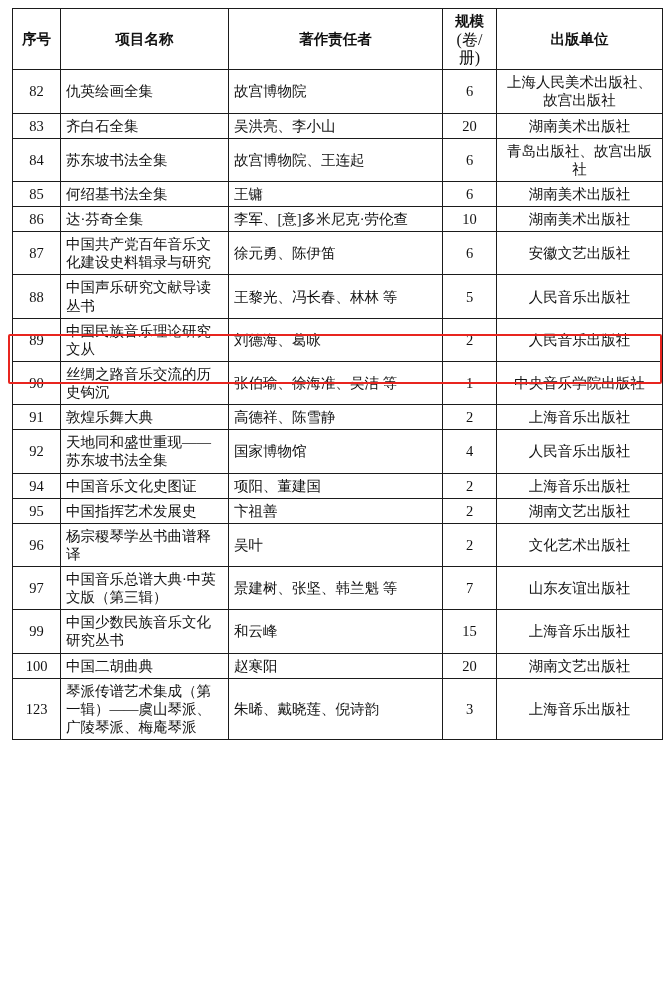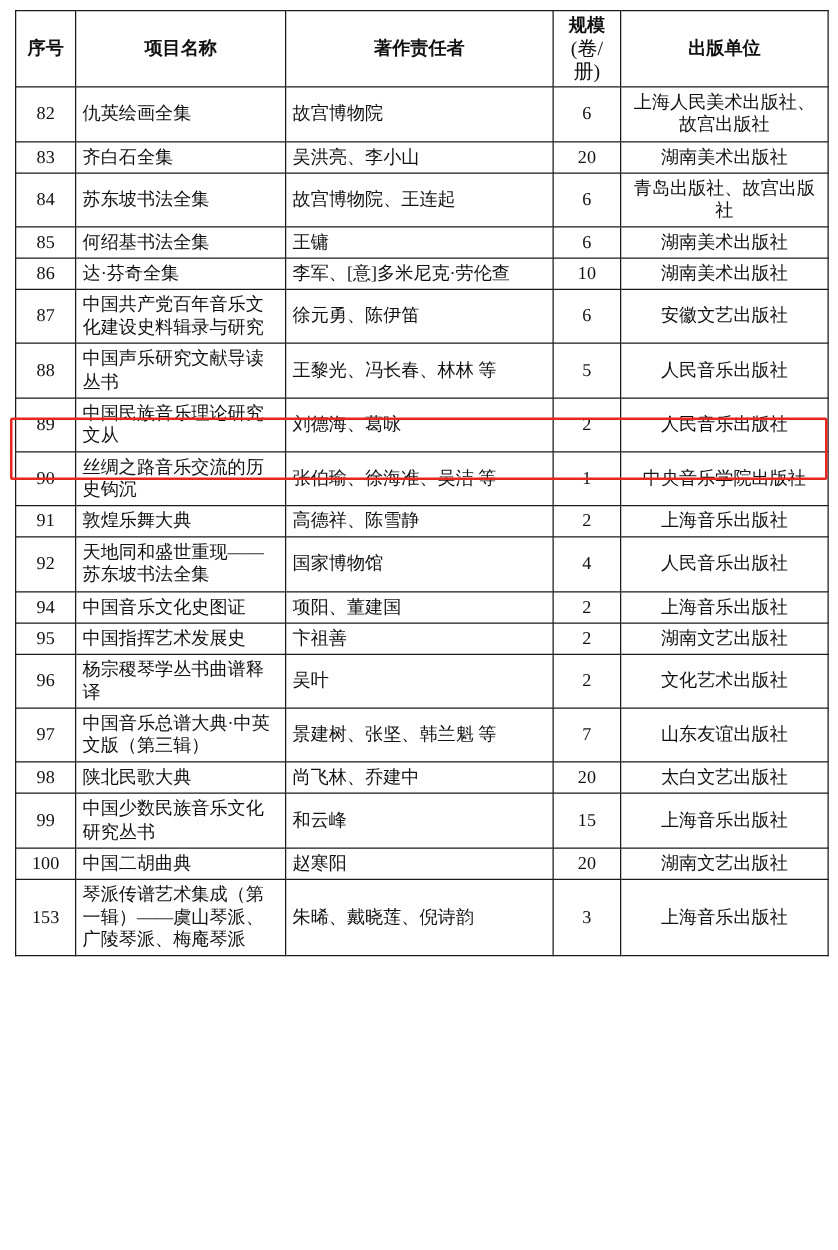--- a/index.html
+++ b/index.html
@@ -208,42 +208,35 @@
         <td class="pub">文化艺术出版社</td>
       </tr>
       <tr>
         <td class="no">97</td>
         <td class="title">中国音乐总谱大典·中英文版（第三辑）</td>
         <td class="author">景建树、张坚、韩兰魁 等</td>
         <td class="scale">7</td>
         <td class="pub">山东友谊出版社</td>
       </tr>
       <tr>
-        <td class="no">98</td>
-        <td class="title">陕北民歌大典</td>
-        <td class="author">尚飞林、乔建中</td>
-        <td class="scale">20</td>
-        <td class="pub">太白文艺出版社</td>
-      </tr>
-      <tr>
         <td class="no">99</td>
         <td class="title">中国少数民族音乐文化研究丛书</td>
         <td class="author">和云峰</td>
         <td class="scale">15</td>
         <td class="pub">上海音乐出版社</td>
       </tr>
       <tr>
         <td class="no">100</td>
         <td class="title">中国二胡曲典</td>
         <td class="author">赵寒阳</td>
         <td class="scale">20</td>
         <td class="pub">湖南文艺出版社</td>
       </tr>
       <tr>
-        <td class="no">153</td>
+        <td class="no">123</td>
         <td class="title">琴派传谱艺术集成（第一辑）——虞山琴派、广陵琴派、梅庵琴派</td>
         <td class="author">朱晞、戴晓莲、倪诗韵</td>
         <td class="scale">3</td>
         <td class="pub">上海音乐出版社</td>
       </tr>
     </tbody>
   </table>
   <div class="hl-box" id="hl-box" style="top: 334.25px; height: 49.25px; border-color: rgb(232, 37, 31);"></div>
 </div>
 

